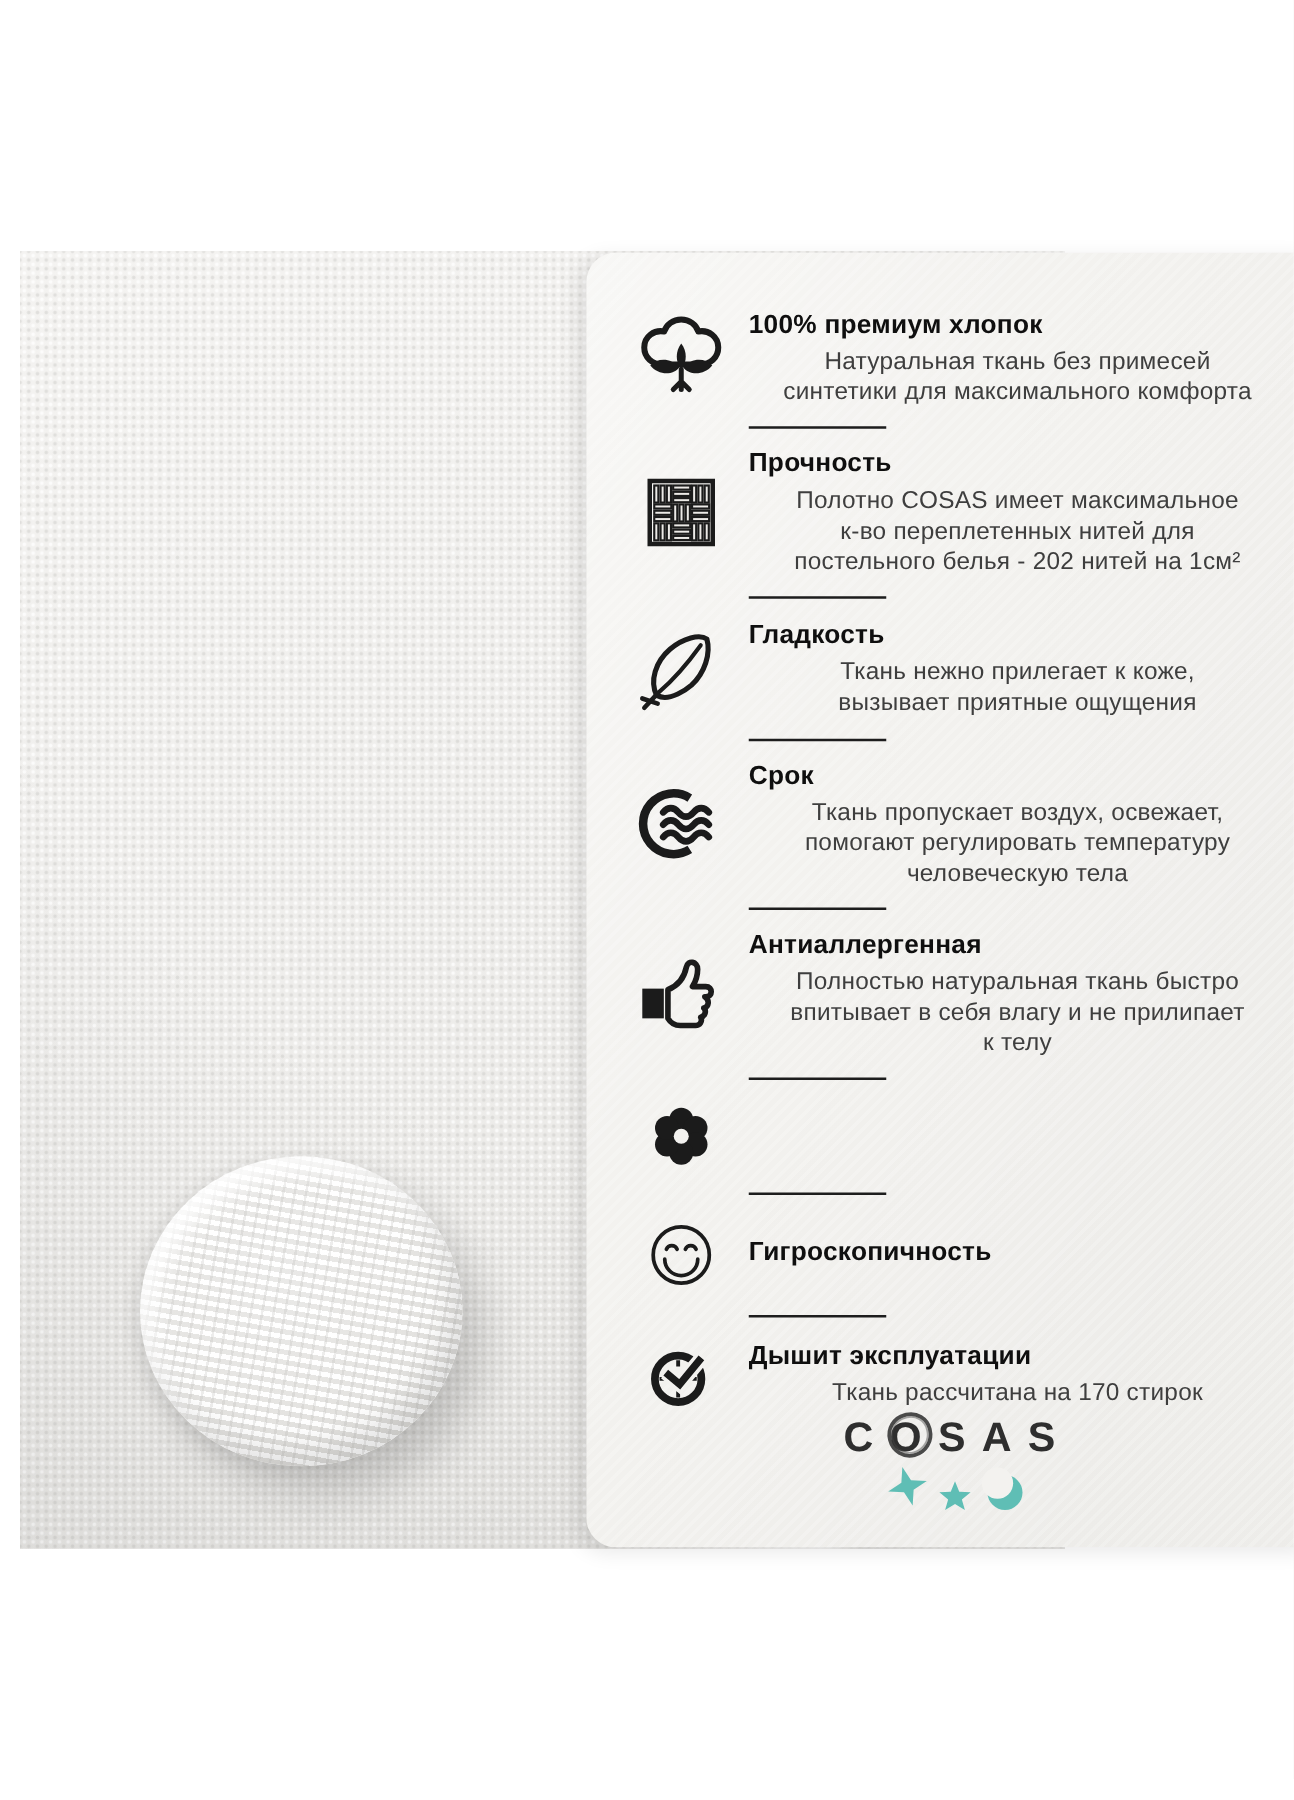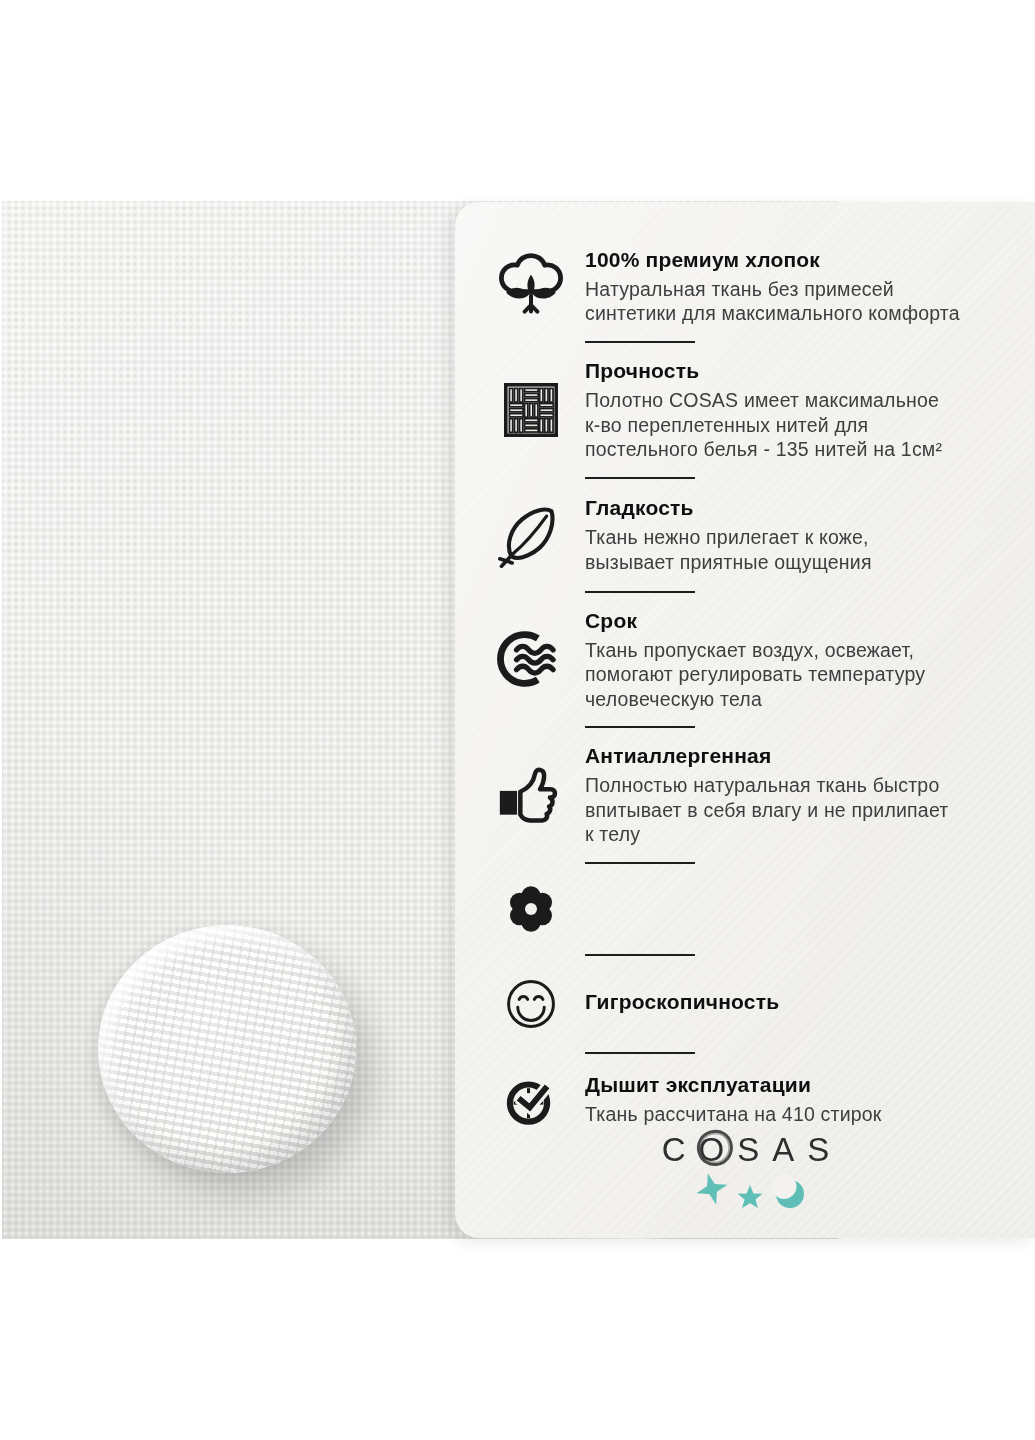--- a/index.html
+++ b/index.html
@@ -4,21 +4,21 @@
 <style>
   html,body{margin:0;padding:0;}
   body{
     width:1035px;height:1440px;position:relative;overflow:hidden;
     background:#ffffff;
     font-family:"Liberation Sans","DejaVu Sans",sans-serif;
     -webkit-font-smoothing:antialiased;
   }
   
   .stage{
-    position:absolute;left:2px;top:201px;width:836px;height:1038px;
+    position:absolute;left:16px;top:201px;width:836px;height:1038px;
   }
   .fabric{
     position:absolute;inset:0;
     background-color:#eeedeb;
     background-image:
       radial-gradient(circle, rgba(255,255,255,.75) 1px, transparent 1.9px),
       radial-gradient(circle, rgba(193,192,189,.38) 1px, transparent 1.9px),
       linear-gradient(155deg,#f4f3f1 0%,#efeeec 42%,#e7e6e3 100%);
     background-size:7px 7px,7px 7px,100% 100%;
     background-position:0 0,3.5px 3.5px,0 0;
@@ -53,27 +53,27 @@
       linear-gradient(115deg, rgba(255,255,255,.40) 0%, transparent 35%, rgba(0,0,0,.022) 80%);
     box-shadow:-7px 4px 16px rgba(0,0,0,.085);
     padding:44px 22px 24px 34px;
     display:flex;flex-direction:column;
   }
   .feature{display:flex;align-items:center;}
   .icon-cell{flex:0 0 84px;width:84px;display:flex;justify-content:center;align-items:center;color:#1b1b1b;}
   .icon-cell svg{display:block;}
   .txt{flex:1;padding-left:12px;max-width:430px;}
   .f-title{margin:0 0 4px;font-size:21px;line-height:26px;font-weight:bold;color:#0f0f0f;letter-spacing:.2px;}
-  .f-body{margin:0;font-size:19.5px;line-height:24.5px;color:#3e3e3e;white-space:pre-line;letter-spacing:.2px;}
+  .f-body{margin:0;font-size:19.5px;line-height:24.5px;color:#3e3e3e;white-space:pre-line;letter-spacing:.2px;text-align:center;}
   .divider{height:2px;width:110px;background:#1d1d1d;margin:15px 0 15px 96px;flex:0 0 auto;}
   
   .logo{margin-top:auto;align-self:center;text-align:center;padding-right:0;}
   .brand-wrap{position:relative;display:inline-block;}
   .brand{
-    font-size:33px;letter-spacing:13px;color:#2e2e2e;font-weight:400;
+    font-size:33px;letter-spacing:13px;color:#2e2e2e;font-weight:700;
   }
   .o-ring{
     position:absolute;left:35px;top:-1px;width:30px;height:30px;border:3px solid rgba(55,55,55,.9);
     border-radius:50% 48% 52% 50%;transform:rotate(-14deg);
     box-shadow:inset 0 0 0 1.5px rgba(70,70,70,.45);
   }
   .logo-marks{margin-top:2px;}
   
 </style>
 </head>
@@ -135,21 +135,21 @@
             <rect x="62" y="62" width="4.6" height="19"></rect>
               <rect x="69" y="62" width="4.6" height="19"></rect>
               <rect x="76" y="62" width="4.6" height="19"></rect>
           </g>
         </svg>
       </span>
       <div class="txt">
         <p class="f-title">Прочность</p>
         <p class="f-body">Полотно COSAS имеет максимальное
 к-во переплетенных нитей для
-постельного белья - 135 нитей на 1см²</p>
+постельного белья - 202 нитей на 1см²</p>
       </div>
     </div>
     <div class="divider"></div>
 
     <div class="feature">
       <span class="icon-cell" aria-label="feather-icon">
         <svg width="82" height="82" viewBox="0 0 100 100" fill="none" stroke="#1b1b1b" stroke-linecap="round" stroke-linejoin="round">
           <path d="M26 76C19 62 25 43 39 31c13-11 29-15 36-10 4 14-2 33-15 45-8 7-19 12-26 12-3 0-6-1-8-2z" stroke-width="5"></path>
           <path d="M28 73C41 62 56 45 69 27" stroke-width="4"></path>
           <path d="M14 88L27 74" stroke-width="4.5"></path>
@@ -241,21 +241,21 @@
               <path d="M46 71v8"></path>
               <path d="M22 55h8"></path>
               <path d="M62 55h8"></path>
           </g>
           <path d="M30 47l18 15 30-36" stroke="#f3f2ef" stroke-width="19"></path>
           <path d="M30 47l18 15 28-34" stroke="#1b1b1b" stroke-width="9.5"></path>
         </svg>
       </span>
       <div class="txt">
         <p class="f-title">Дышит эксплуатации</p>
-        <p class="f-body">Ткань рассчитана на 410 стирок</p>
+        <p class="f-body">Ткань рассчитана на 170 стирок</p>
       </div>
     </div>
 
     <div class="logo">
       <span class="brand-wrap">
         <span class="brand">COSAS</span>
         <span class="o-ring"></span>
       </span>
       <div class="logo-marks">
         <svg width="120" height="42" viewBox="0 0 120 42">

